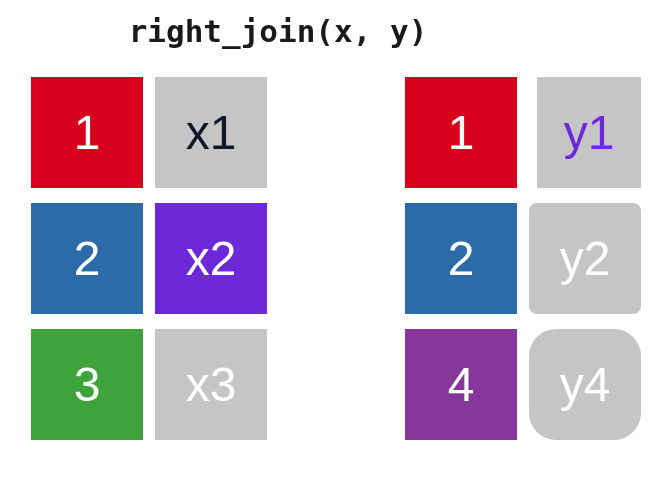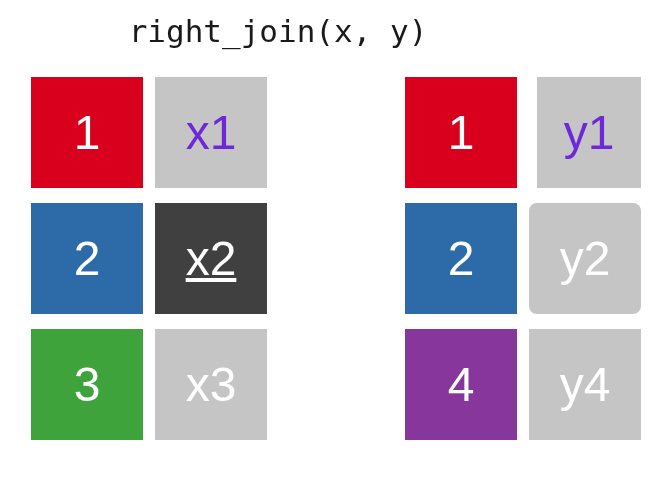--- a/index.html
+++ b/index.html
@@ -12,21 +12,21 @@
     font-family: "Liberation Sans", sans-serif;
   }
   .title {
     position: absolute;
     top: 13px;
     left: 0;
     width: 556px;
     text-align: center;
     font-family: "DejaVu Sans Mono", monospace;
     font-size: 31px;
-    font-weight: 400;
+    font-weight: 700;
     letter-spacing: 0;
     white-space: pre;
   }
   .join-table {
     position: absolute;
     display: grid;
     grid-template-columns: 112px 112px;
     grid-auto-rows: 111px;
     column-gap: 12px;
     row-gap: 15px;
@@ -43,31 +43,31 @@
     user-select: none;
   }
 </style>
 </head>
 <body style="background-color: rgb(255, 255, 255);">
 
 <div class="title" style="color: rgb(26, 26, 26);">right_join(x, y)</div>
 
 <div class="join-table table-x">
   <div class="cell" style="background-color: rgb(216, 0, 28); color: rgb(255, 255, 255);">1</div>
-  <div class="cell" style="background-color: rgb(197, 197, 197); color: #6d28d9;">x1</div>
+  <div class="cell" style="background-color: rgb(197, 197, 197); color: #0f172a;">x1</div>
 
   <div class="cell" style="background-color: rgb(45, 107, 168); color: rgb(255, 255, 255);">2</div>
-  <div class="cell" style="background-color: #404040; color: rgb(255, 255, 255); text-decoration: underline;">x2</div>
+  <div class="cell" style="background-color: #6d28d9; color: rgb(255, 255, 255);">x2</div>
 
   <div class="cell" style="background-color: rgb(63, 163, 60); color: rgb(255, 255, 255);">3</div>
   <div class="cell" style="background-color: rgb(197, 197, 197); color: rgb(255, 255, 255); text-align: center;">x3</div>
 </div>
 
 <div class="join-table table-y">
   <div class="cell" style="background-color: rgb(216, 0, 28); color: rgb(255, 255, 255);">1</div>
   <div class="cell" style="background-color: rgb(197, 197, 197); color: #6d28d9; margin-left: 8px;">y1</div>
 
   <div class="cell" style="background-color: rgb(45, 107, 168); color: rgb(255, 255, 255);">2</div>
   <div class="cell" style="background-color: rgb(197, 197, 197); color: rgb(255, 255, 255); border-radius: 8px;">y2</div>
 
   <div class="cell" style="background-color: rgb(135, 55, 155); color: rgb(255, 255, 255);">4</div>
-  <div class="cell" style="background-color: rgb(197, 197, 197); color: rgb(255, 255, 255);">y4</div>
+  <div class="cell" style="background-color: rgb(197, 197, 197); color: rgb(255, 255, 255); border-radius: 27px;">y4</div>
 </div>
 
 </body></html>

